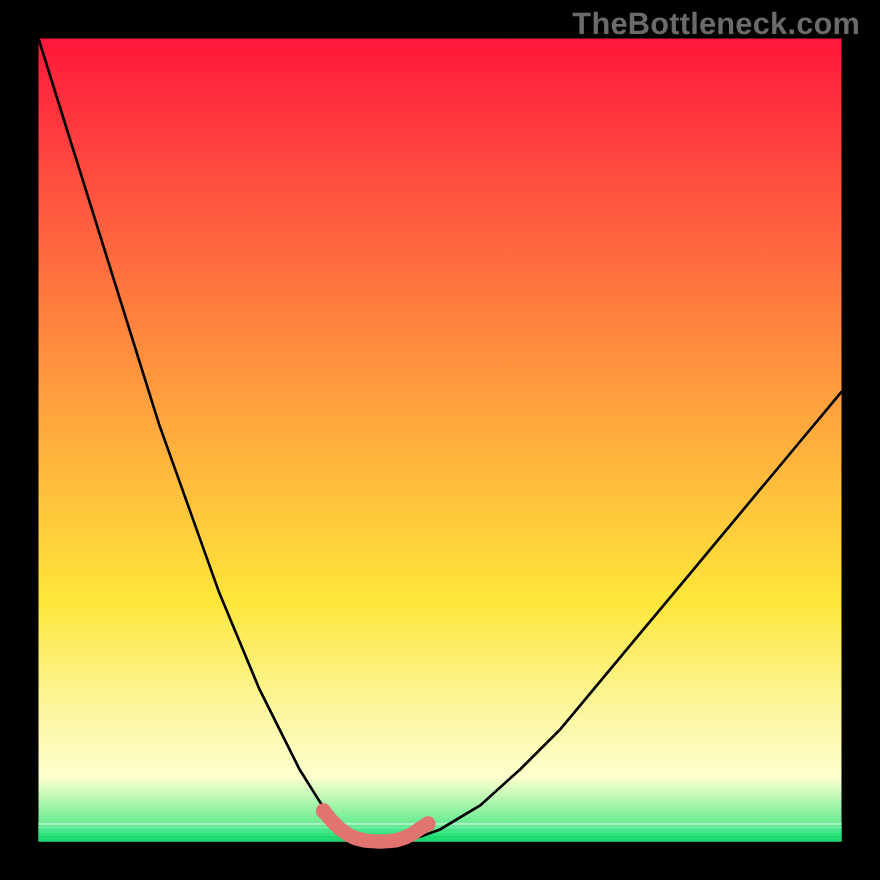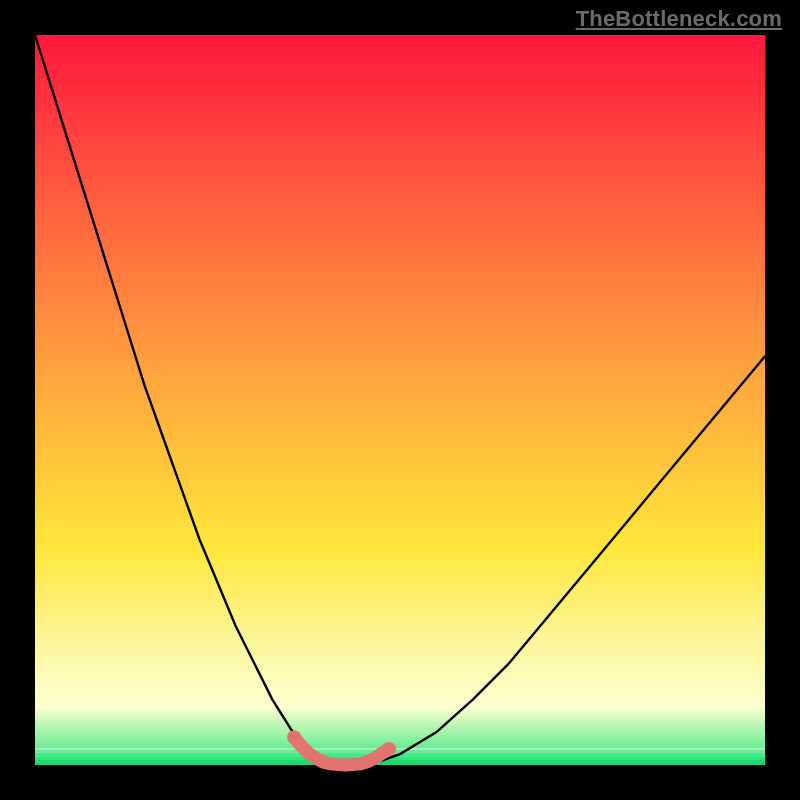--- a/index.html
+++ b/index.html
@@ -17,25 +17,24 @@
     left: 0;
     width: 800px;
     height: 800px;
     background: #000;
   }
   .watermark {
     position: absolute;
     top: 6px;
     right: 18px;
     color: #6b6b6b;
-    font-size: 22px;
+    font-size: 28px;
     font-weight: 600;
     letter-spacing: 0.2px;
     user-select: none;
-    text-decoration: underline;
   }
   svg {
     position: absolute;
     top: 0;
     left: 0;
   }
 </style>
 </head>
 <body>
 

